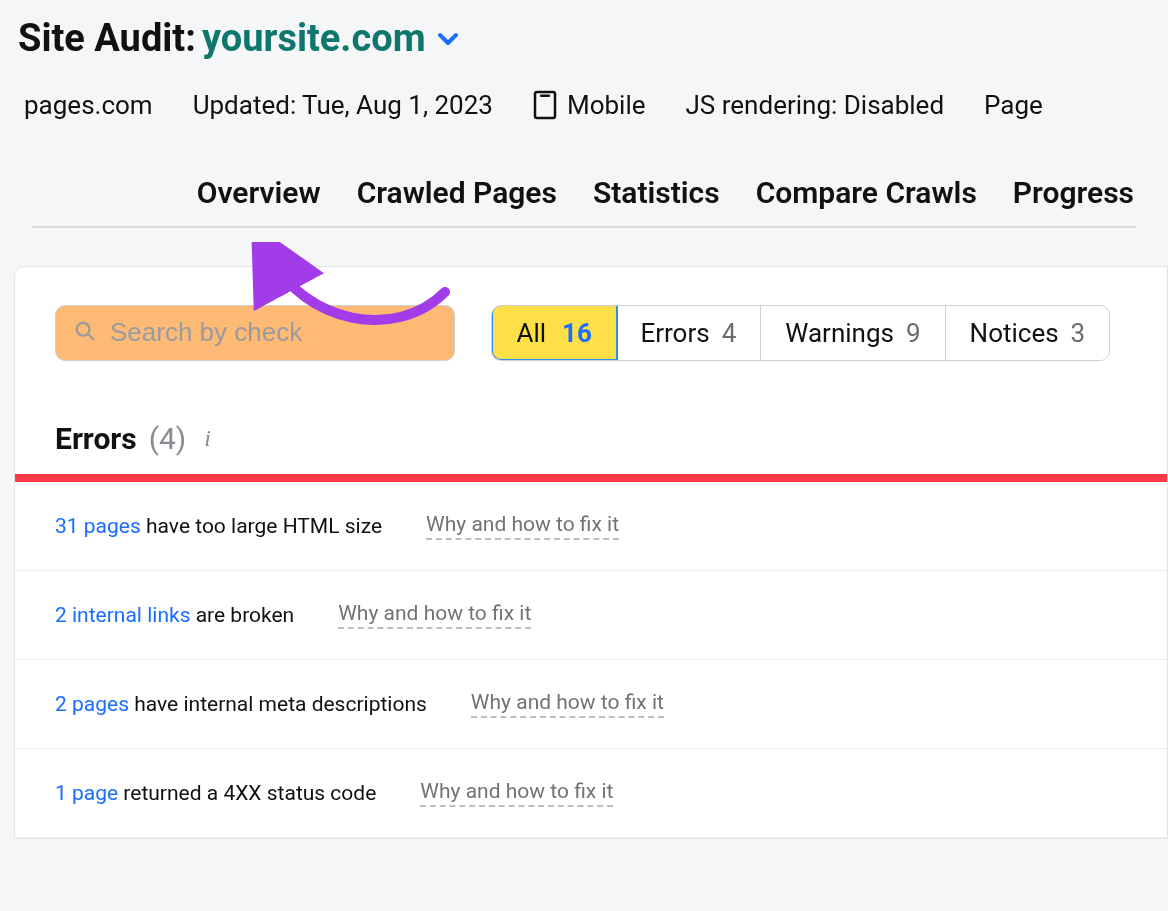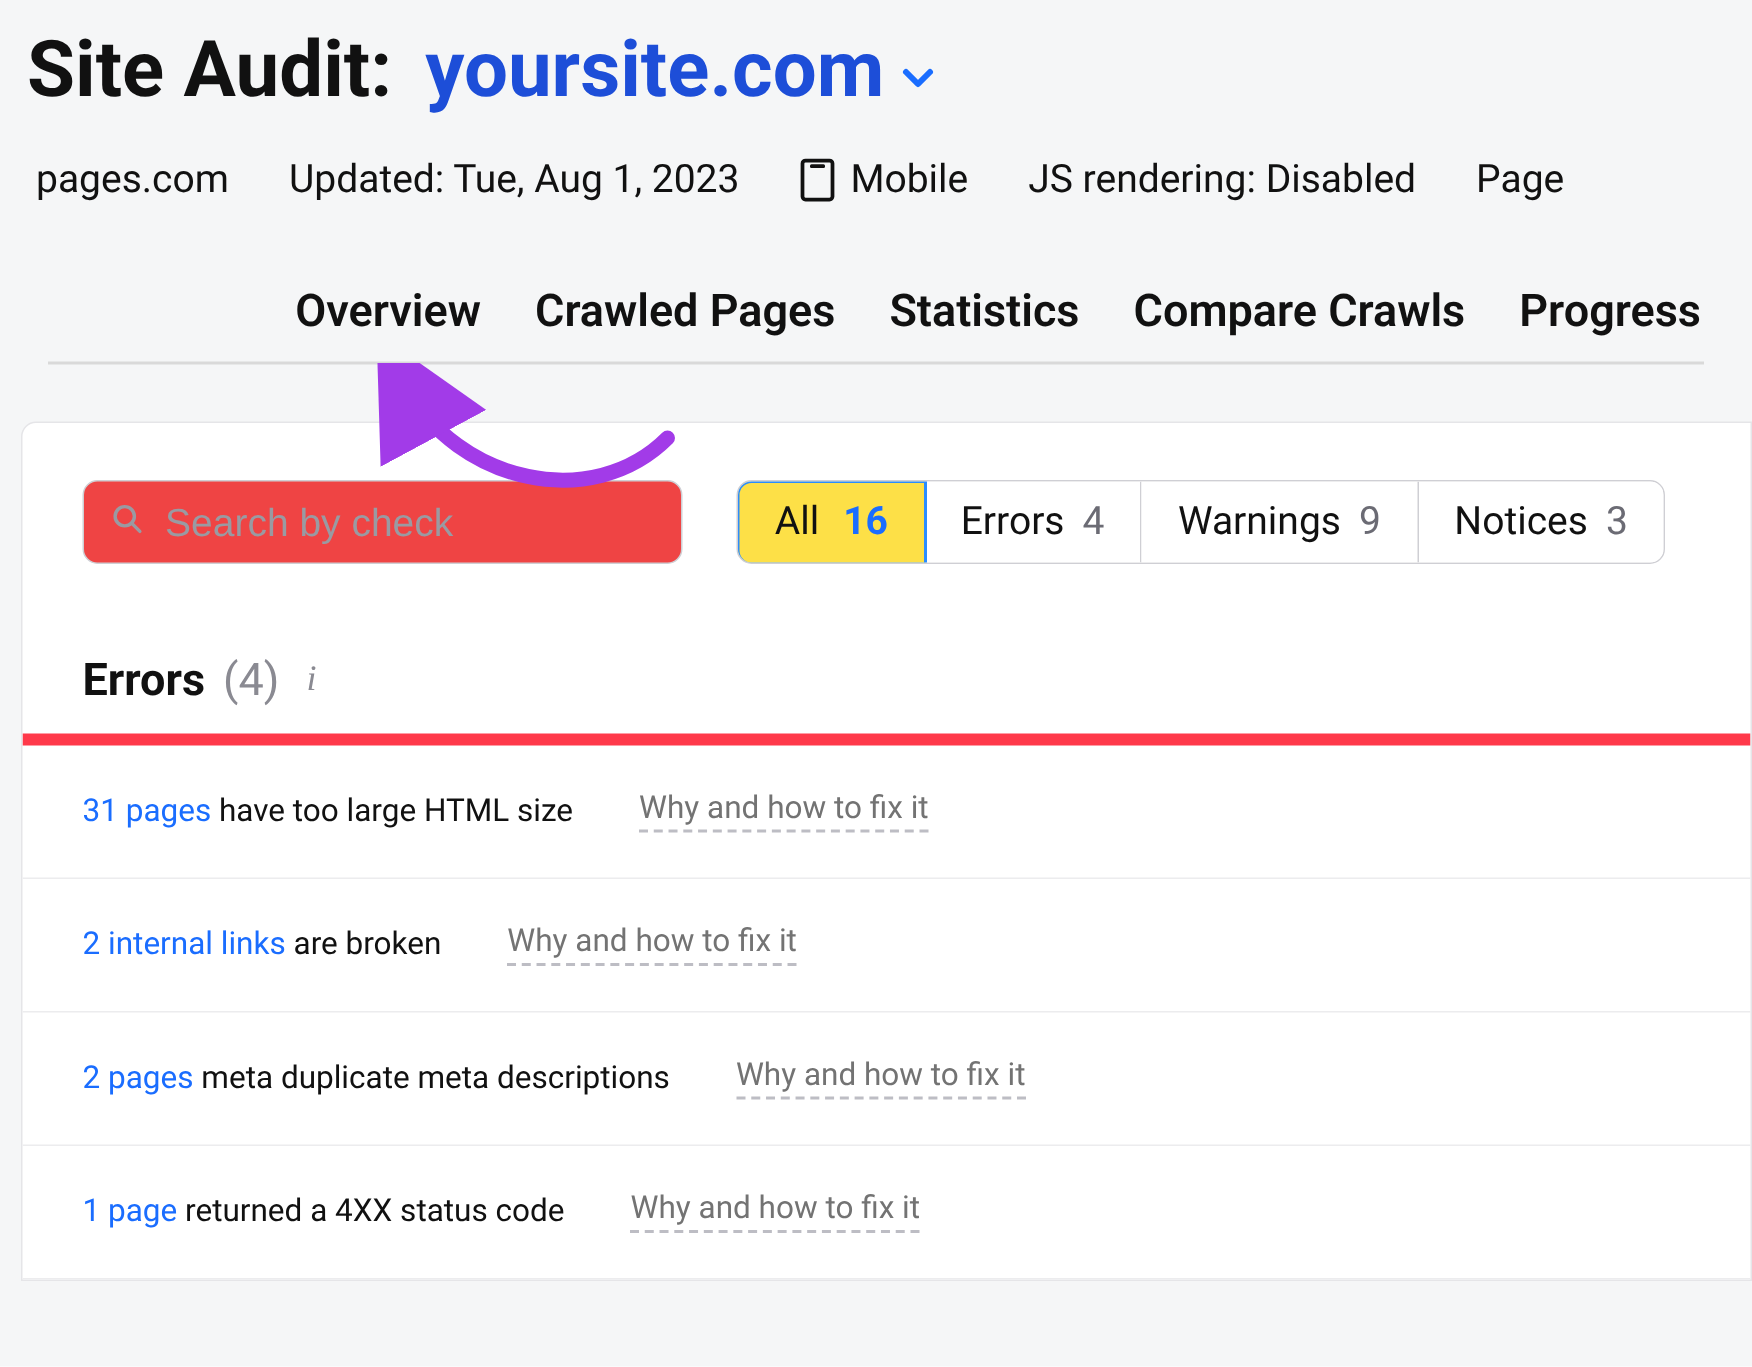--- a/index.html
+++ b/index.html
@@ -10,27 +10,27 @@
     width: 1168px;
     overflow: hidden;
   }
 
   .header {
     padding: 18px 18px 0 18px;
   }
   .title-row {
     display: flex;
     align-items: baseline;
-    gap: 22px;
-    font-size: 52px;
+    gap: 6px;
+    font-size: 38px;
     font-weight: 700;
     line-height: 1.1;
   }
   .title-row .domain {
-    color: #1d4ed8;
+    color: #0f766e;
     font-weight: 700;
     display: inline-flex;
     align-items: center;
     gap: 10px;
     cursor: pointer;
   }
   .title-row .chev {
     display: inline-block;
   }
 
@@ -99,21 +99,21 @@
   .search-box {
     display: flex;
     align-items: center;
     gap: 14px;
     width: 400px;
     height: 56px;
     border: 1.5px solid #cfcfd4;
     border-radius: 10px;
     padding: 0 18px;
     color: #8a8a92;
-    background: #ef4444;
+    background: #fdba74;
   }
   .search-box input {
     border: none;
     outline: none;
     font-size: 26px;
     color: #333;
     width: 100%;
     background: transparent;
   }
   .search-box input::placeholder { color: #9a9aa2; }
@@ -287,21 +287,21 @@
 
   <div class="issue-row">
     <span class="desc">
       <span class="lnk">2 internal links</span><span> are broken</span>
     </span>
     <span class="hint">Why and how to fix it</span>
   </div>
 
   <div class="issue-row">
     <span class="desc">
-      <span class="lnk">2 pages</span><span> meta duplicate meta descriptions</span>
+      <span class="lnk">2 pages</span><span> have internal meta descriptions</span>
     </span>
     <span class="hint">Why and how to fix it</span>
   </div>
 
   <div class="issue-row">
     <span class="desc">
       <span class="lnk">1 page</span><span> returned a 4XX status code</span>
     </span>
     <span class="hint">Why and how to fix it</span>
   </div>

